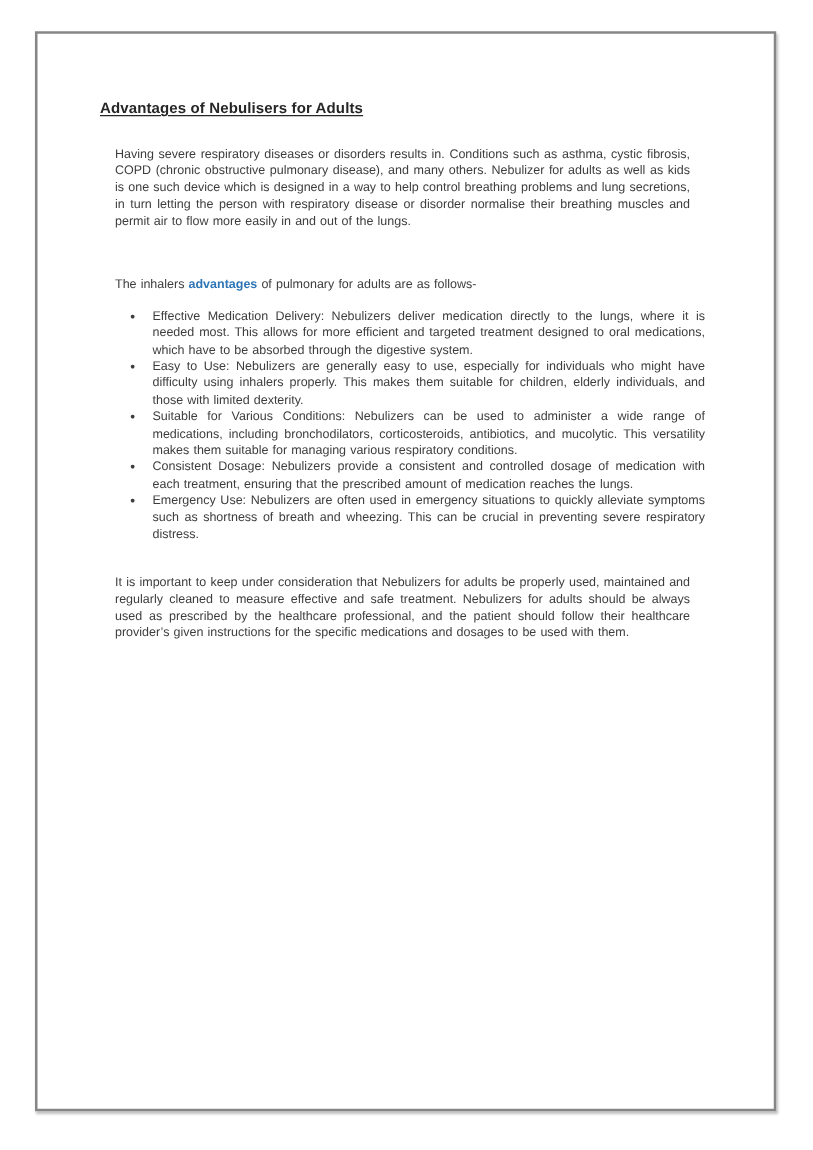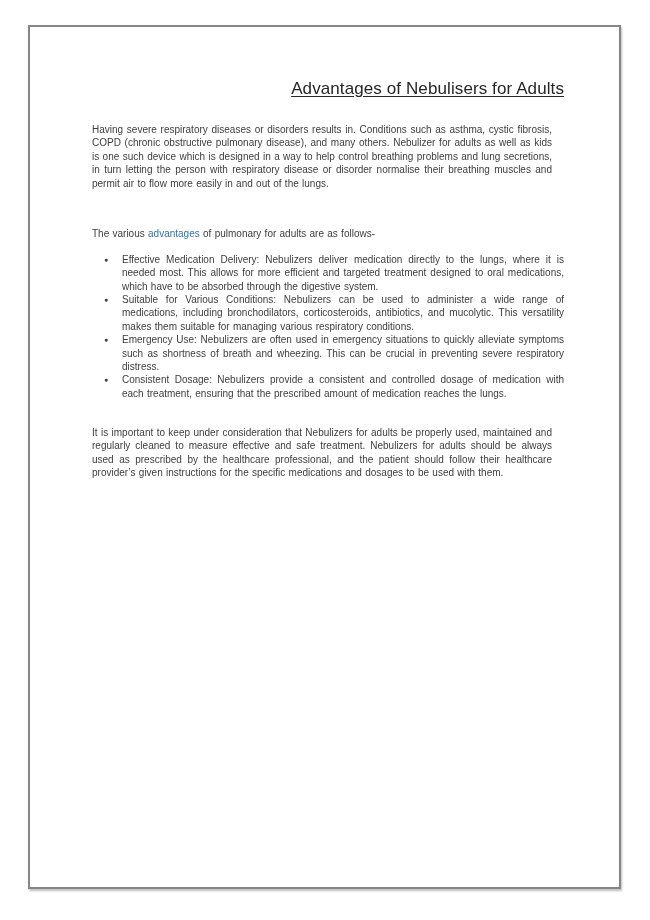--- a/index.html
+++ b/index.html
@@ -30,23 +30,23 @@
     box-shadow: 1px 2px 2px rgba(0,0,0,0.25);
     box-sizing: border-box;
   }
 
   .page-inner {
     padding: 52px 55px 0 50px;
     color: #3d3d3d;
   }
 
   .doc-title {
-    text-align: right;
-    font-size: 17px;
-    font-weight: normal;
+    text-align: left;
+    font-size: 12px;
+    font-weight: bold;
     color: #262626;
     text-decoration: underline;
     text-underline-offset: 2px;
     margin: 0 0 24px 0;
     letter-spacing: 0.1px;
   }
 
   .para {
     font-size: 10px;
     line-height: 13.4px;
@@ -56,20 +56,21 @@
   }
 
   .spacer-line {
     height: 13.4px;
   }
 
   .adv-link {
     color: #2e75b6;
     text-decoration: none;
     cursor: pointer;
+    font-weight: bold;
   }
 
   ul.adv-list {
     list-style: none;
     margin: 0;
     padding: 0;
   }
 
   ul.adv-list li {
     position: relative;
@@ -96,27 +97,28 @@
   <div class="page">
     <div class="page-inner">
 
       <h1 class="doc-title">Advantages of Nebulisers for Adults</h1>
 
       <p class="para">Having severe respiratory diseases or disorders results in. Conditions such as asthma, cystic fibrosis, COPD (chronic obstructive pulmonary disease), and many others. Nebulizer for adults as well as kids is one such device which is designed in a way to help control breathing problems and lung secretions, in turn letting the person with respiratory disease or disorder normalise their breathing muscles and permit air to flow more easily in and out of the lungs.</p>
 
 
       <div class="spacer-line"></div>
 
-      <p class="para"><span>The various </span><a class="adv-link">advantages</a><span> of pulmonary for adults are as follows-</span></p>
+      <p class="para"><span>The inhalers </span><a class="adv-link">advantages</a><span> of pulmonary for adults are as follows-</span></p>
 
       <ul class="adv-list">
         <li><span class="bullet">●</span><span>Effective Medication Delivery: Nebulizers deliver medication directly to the lungs, where it is needed most. This allows for more efficient and targeted treatment designed to oral medications, which have to be absorbed through the digestive system.</span></li>
+        <li><span class="bullet">●</span><span>Easy to Use: Nebulizers are generally easy to use, especially for individuals who might have difficulty using inhalers properly. This makes them suitable for children, elderly individuals, and those with limited dexterity.</span></li>
         <li><span class="bullet">●</span><span>Suitable for Various Conditions: Nebulizers can be used to administer a wide range of medications, including bronchodilators, corticosteroids, antibiotics, and mucolytic. This versatility makes them suitable for managing various respiratory conditions.</span></li>
+        <li><span class="bullet">●</span><span>Consistent Dosage: Nebulizers provide a consistent and controlled dosage of medication with each treatment, ensuring that the prescribed amount of medication reaches the lungs.</span></li>
         <li><span class="bullet">●</span><span>Emergency Use: Nebulizers are often used in emergency situations to quickly alleviate symptoms such as shortness of breath and wheezing. This can be crucial in preventing severe respiratory distress.</span></li>
-        <li><span class="bullet">●</span><span>Consistent Dosage: Nebulizers provide a consistent and controlled dosage of medication with each treatment, ensuring that the prescribed amount of medication reaches the lungs.</span></li>
       </ul>
 
       <div class="spacer-line"></div>
 
       <p class="para">It is important to keep under consideration that Nebulizers for adults be properly used, maintained and regularly cleaned to measure effective and safe treatment. Nebulizers for adults should be always used as prescribed by the healthcare professional, and the patient should follow their healthcare provider’s given instructions for the specific medications and dosages to be used with them.</p>
 
     </div>
   </div>
 </div>
 

